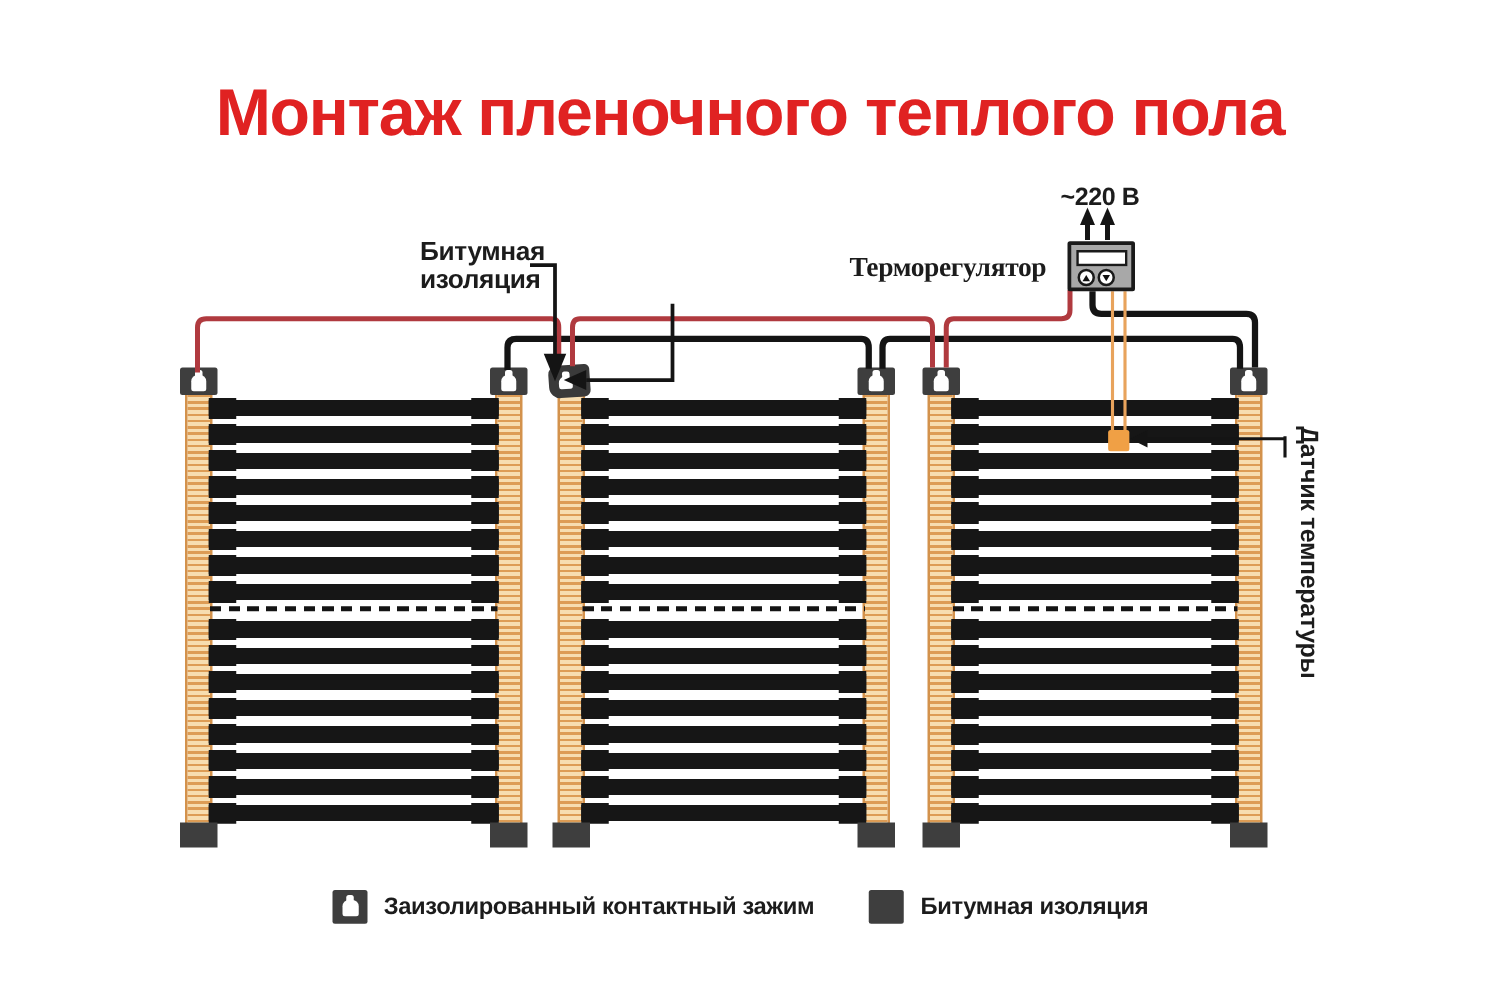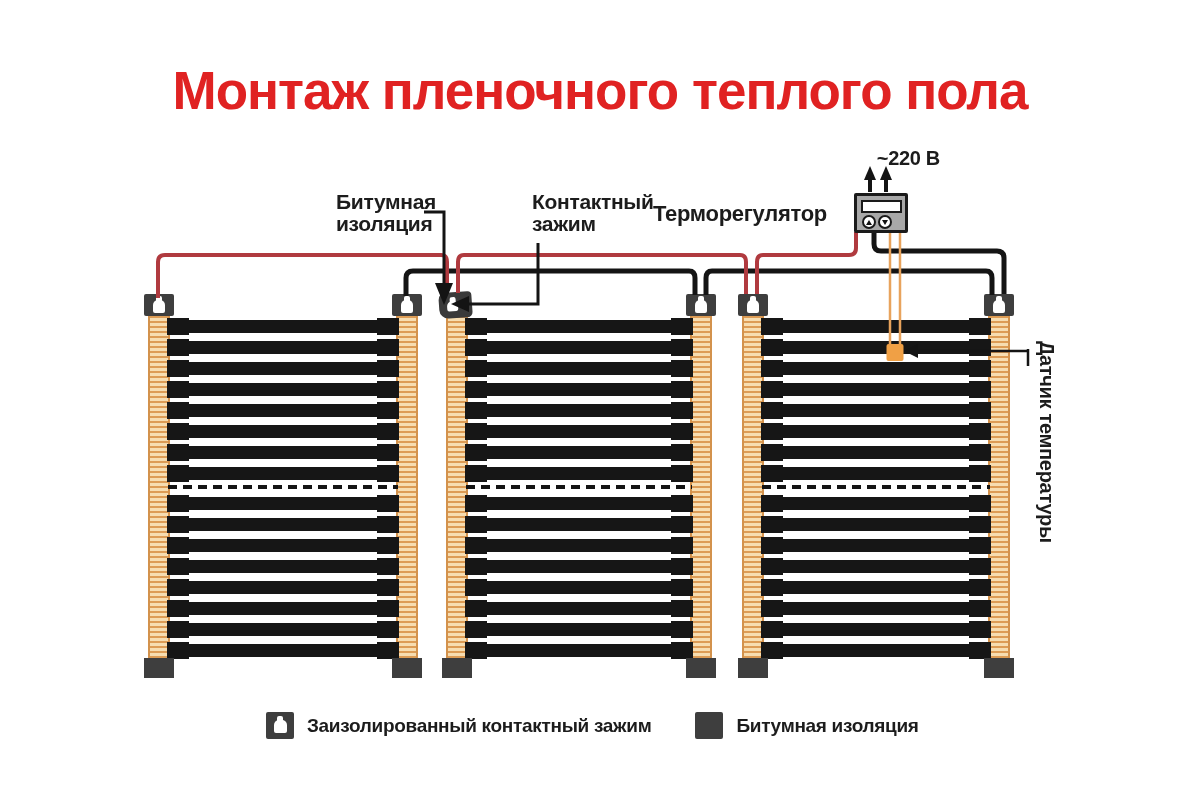--- a/index.html
+++ b/index.html
@@ -4,22 +4,22 @@
 <style>
   html,body{margin:0;padding:0;background:#fff;}
   #stage{position:relative;width:1200px;height:800px;background:#ffffff;overflow:hidden;
          font-family:"Liberation Sans", sans-serif;}
   
   .title{position:absolute;left:0;right:0;top:60px;text-align:center;
          font-size:53px;font-weight:700;letter-spacing:-1px;color:#e02222;white-space:nowrap;}
   .lbl{position:absolute;font-weight:700;color:#1c1c1c;font-size:21px;line-height:22px;letter-spacing:-0.3px;}
   .lbl-bitumen{left:336px;top:191px;width:122px;}
   .lbl-contact{left:532px;top:191px;width:140px;}
-  .lbl-thermostat{left:653px;top:203px;width:200px;font-size:22px;}
-  .lbl-voltage{left:820px;top:147px;width:120px;text-align:right;font-size:20px;}
+  .lbl-thermostat{left:637px;top:203px;width:200px;text-align:right;font-size:22px;font-family:Liberation Serif, serif;}
+  .lbl-voltage{left:820px;top:147px;width:120px;text-align:center;font-size:20px;}
   .lbl-sensor{left:1058px;top:341px;transform:rotate(90deg);transform-origin:0 0;
               white-space:nowrap;font-size:20px;}
   
   .panel{position:absolute;top:294px;height:386px;}
   .p1{left:148px;width:270px;}
   .p2{left:446px;width:266px;}
   .p3{left:742px;width:268px;}
   .bus{position:absolute;top:22px;height:343px;width:22px;box-sizing:border-box;
        background:repeating-linear-gradient(to bottom,#dd9c55 0 2px,#f7ddb0 2px 5px);
        border-left:2px solid #d3924c;border-right:2px solid #d3924c;}
@@ -153,21 +153,20 @@
       <polygon points="469,296 469,312 451,304" fill="#141414"></polygon>
     </g>
 
     <g>
       <path d="M 1028 351 L 917 351 M 1028 349 L 1028 366" fill="none" stroke="#141414" stroke-width="2.5"></path>
       <polygon points="918,344 918,358 904,351" fill="#141414"></polygon>
     </g>
   </svg>
 
   <div class="lbl lbl-bitumen">Битумная изоляция</div>
-  <div class="lbl lbl-contact">Контактный зажим</div>
   <div class="lbl lbl-thermostat">Терморегулятор</div>
   <div class="lbl lbl-voltage">~220 В</div>
   <div class="lbl lbl-sensor">Датчик температуры</div>
 
   <div class="legend">
     <div class="lg-icon">
         <div class="lug"></div>
       </div>
     <div class="lg-text1">Заизолированный контактный зажим</div>
     <div class="lg-icon lg-icon2"></div>

